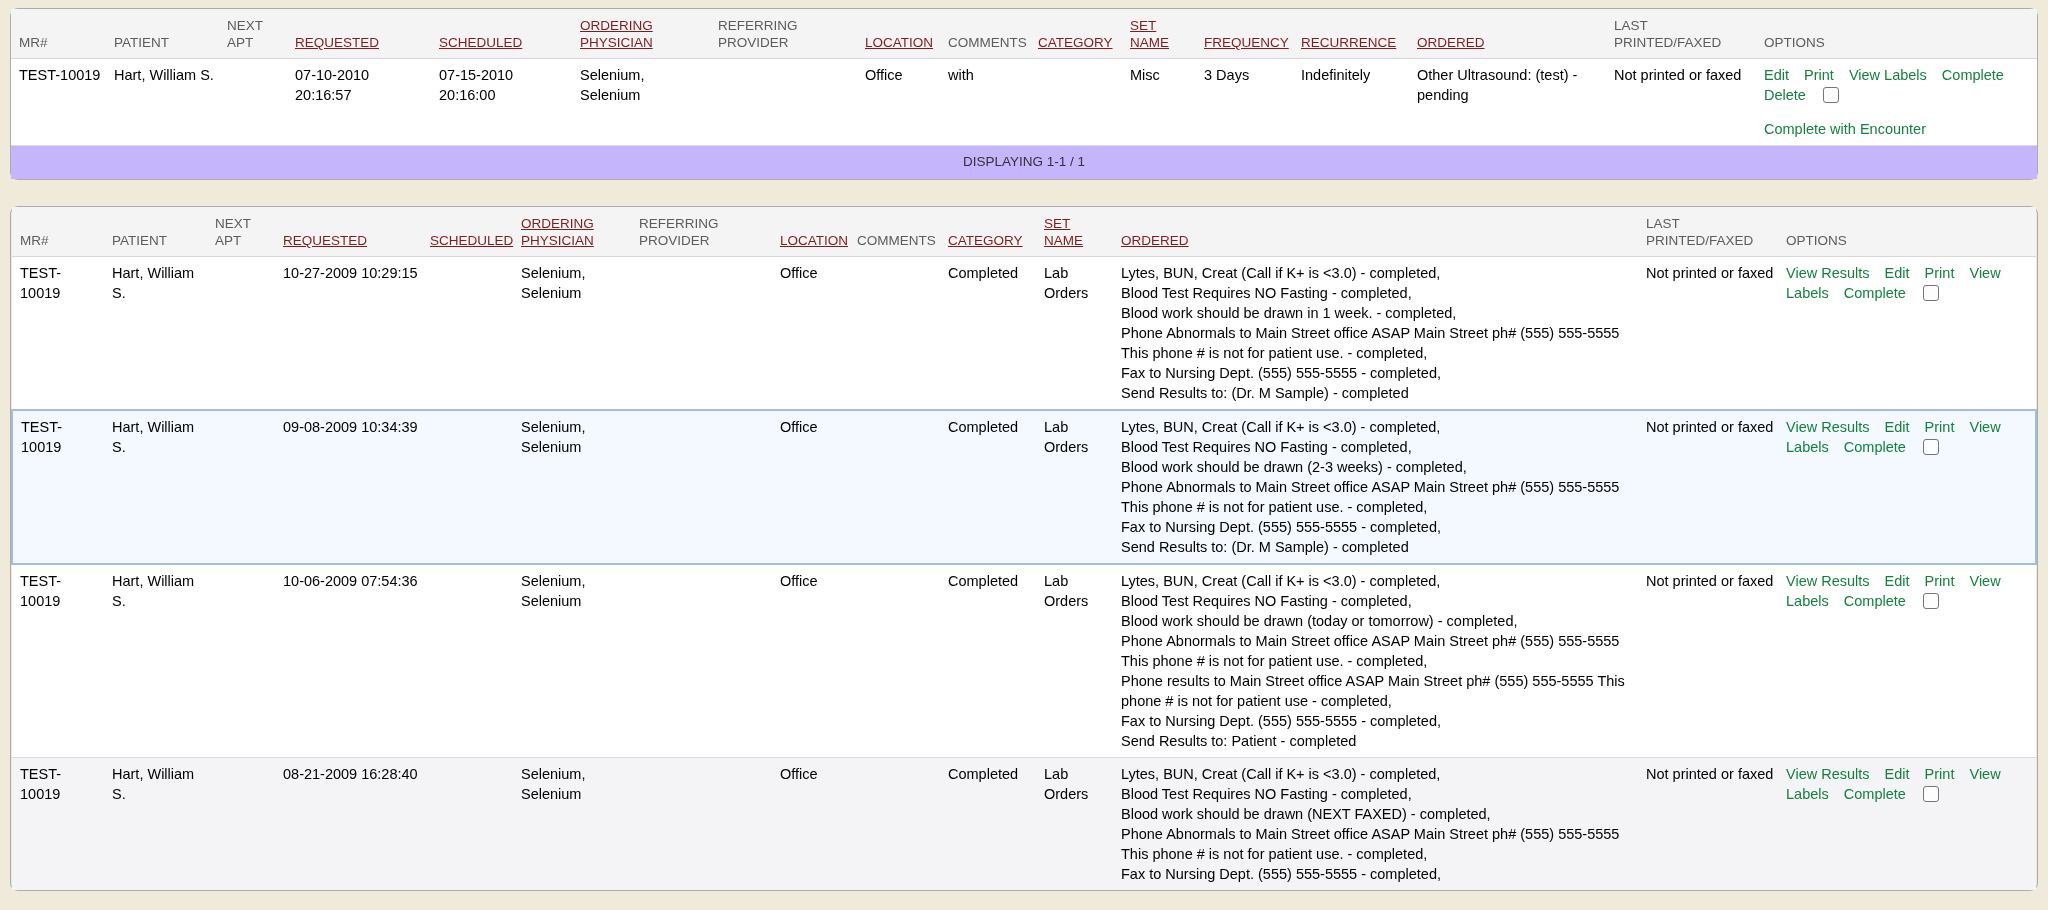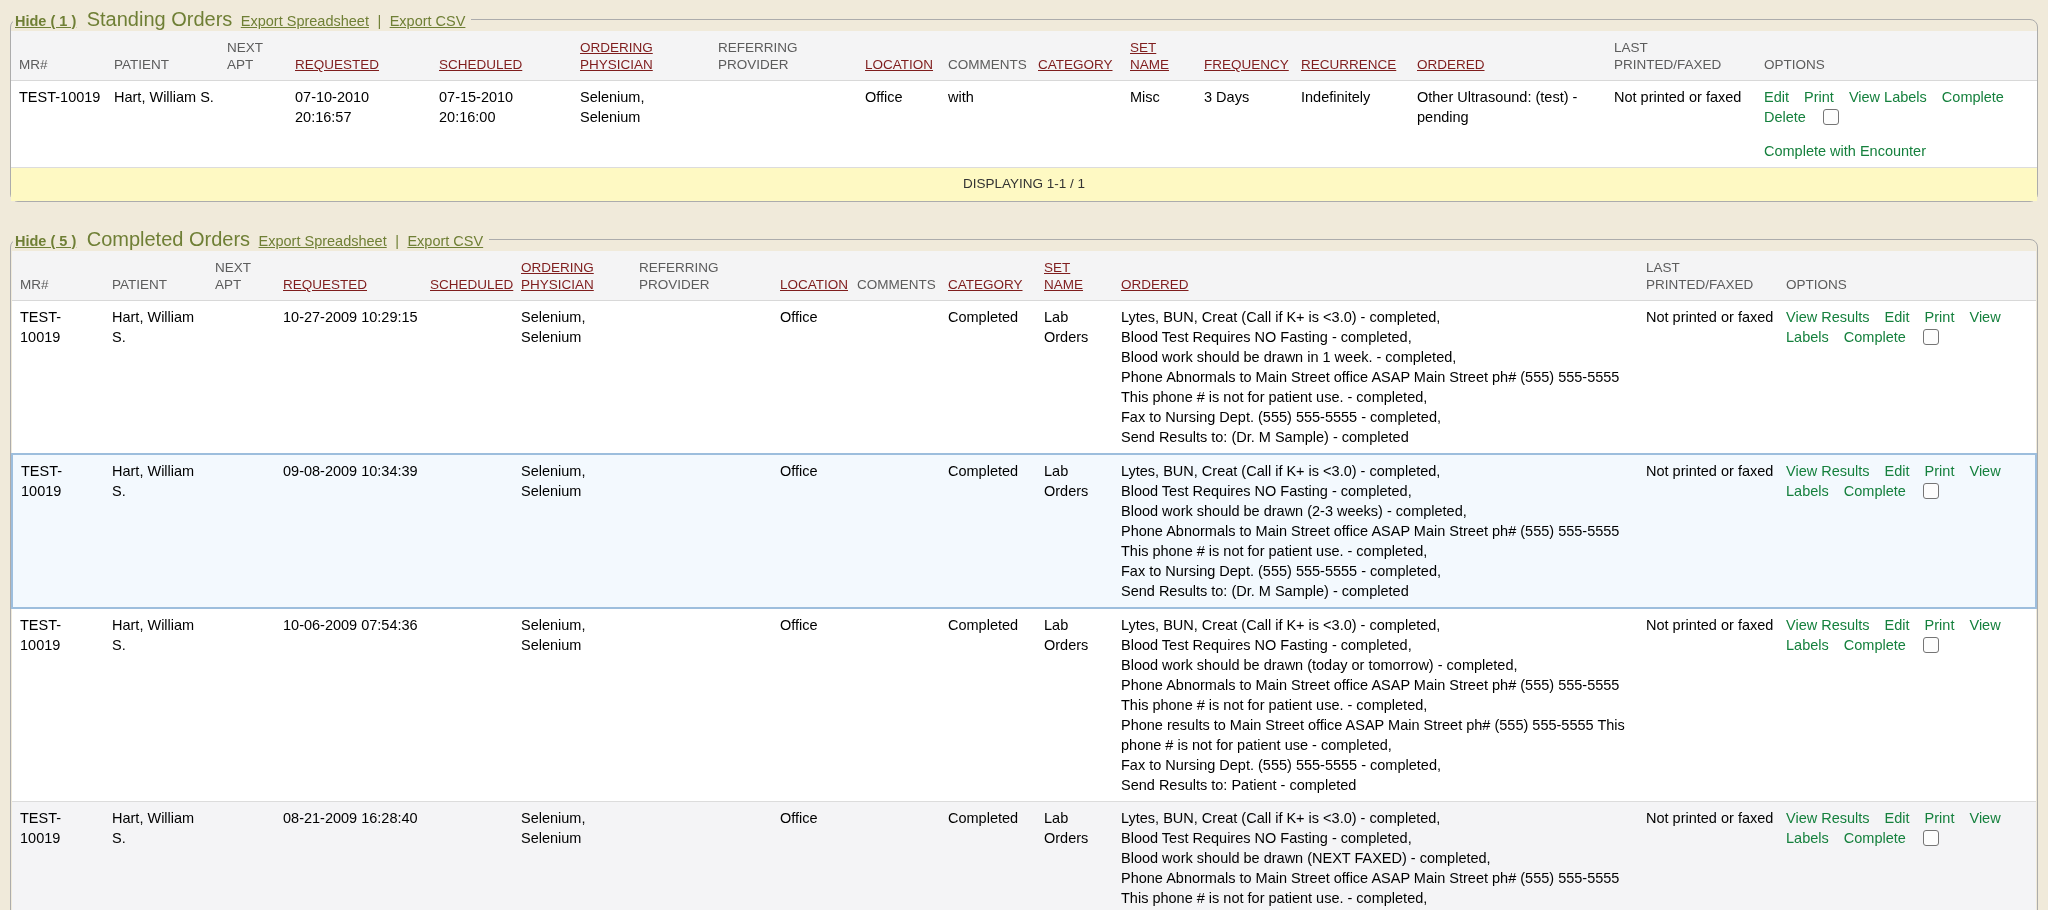--- a/index.html
+++ b/index.html
@@ -65,39 +65,32 @@
     -webkit-appearance: none;
     width: 16px; height: 16px;
     border: 1.5px solid #757575;
     border-radius: 3px;
     background: #FDFDFD;
     vertical-align: -3px;
     margin-left: 2px;
     cursor: pointer;
   }
   .displaying-row td {
-    background: #fef9c3;
+    background: #c4b5fd;
     border-top: 1px solid #DCDCDC;
     text-align: center;
     font-size: 13.5px;
     color: #333;
     padding: 6px 0 7px 0;
   }
 </style>
 </head>
 <body>
 
 <fieldset>
-  <legend>
-    <a class="hide-link">Hide ( 1 )</a>
-    <span class="section-title">Standing Orders</span>
-    <a class="export-link">Export Spreadsheet</a>
-    <span class="pipe">|</span>
-    <a class="export-link">Export CSV</a>
-  </legend>
   <table>
     <colgroup>
       <col style="width:99px">
         <col style="width:113px">
         <col style="width:68px">
       <col style="width:144px">
         <col style="width:141px">
         <col style="width:138px">
       <col style="width:147px">
         <col style="width:83px">
@@ -154,27 +147,20 @@
       </tbody>
     <tfoot>
       <tr class="displaying-row">
         <td colspan="16">DISPLAYING 1-1 / 1</td>
       </tr>
     </tfoot>
   </table>
 </fieldset>
 
 <fieldset class="second">
-  <legend>
-    <a class="hide-link">Hide ( 5 )</a>
-    <span class="section-title">Completed Orders</span>
-    <a class="export-link">Export Spreadsheet</a>
-    <span class="pipe">|</span>
-    <a class="export-link">Export CSV</a>
-  </legend>
   <table>
     <colgroup>
       <col style="width:96px">
         <col style="width:103px">
         <col style="width:68px">
       <col style="width:147px">
         <col style="width:91px">
         <col style="width:118px">
       <col style="width:141px">
         <col style="width:77px">

